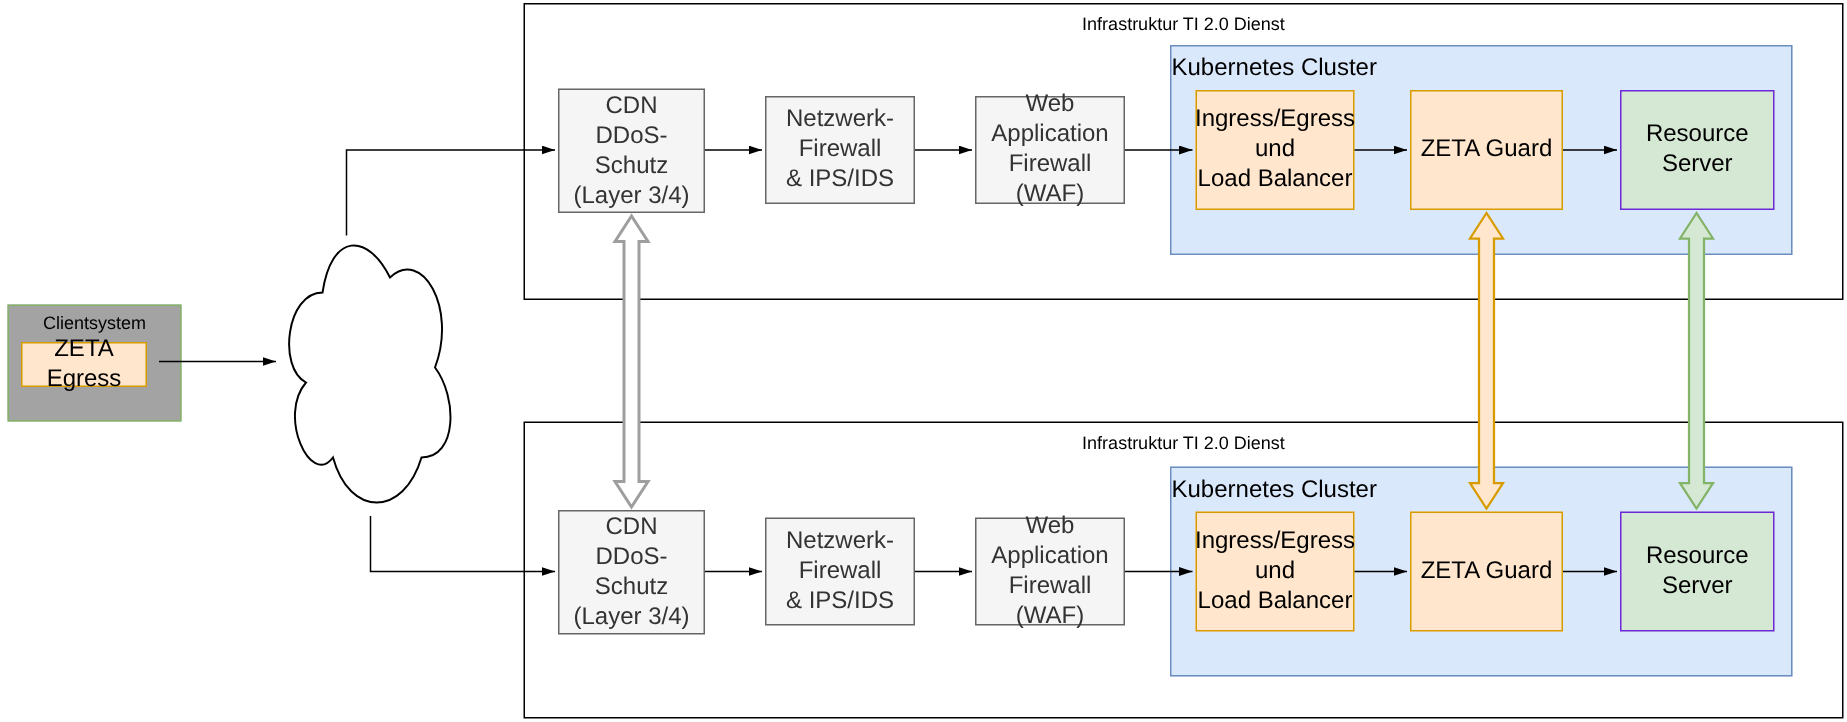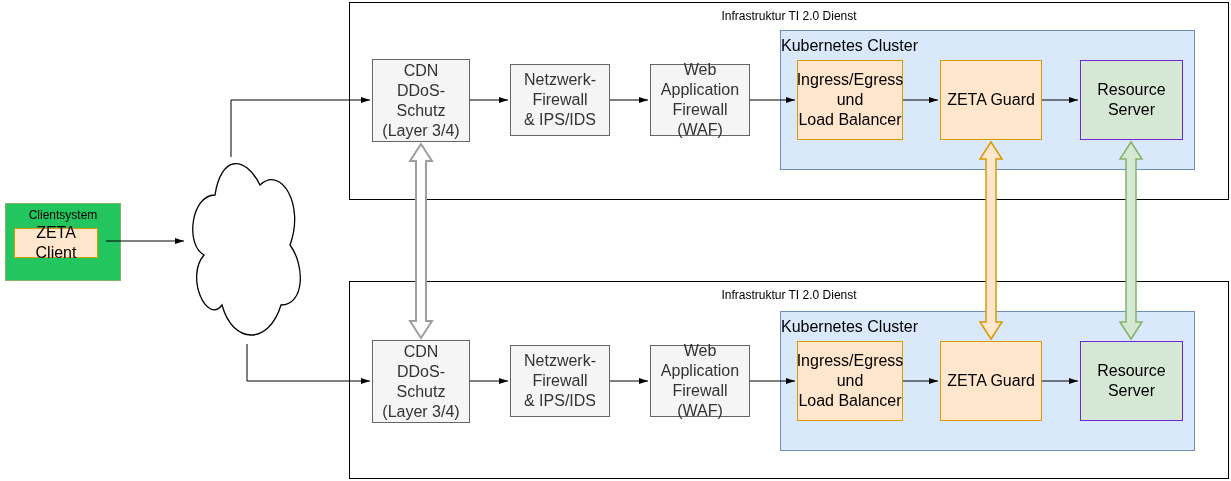--- a/index.html
+++ b/index.html
@@ -57,21 +57,21 @@
     line-height: 1.25;
     padding: 2px;
   }
   .node-gray   { background: #f5f5f5; border: 1px solid #666666; color: #333333; }
   .node-orange { background: #ffe6cc; border: 1px solid #d79b00; text-align: center; }
   .node-green  { background: #d5e8d4; border: 1px solid #6d28d9; }
   .client-box {
     position: absolute;
     left: 5px; top: 203px;
     width: 116px; height: 78px;
-    background: #22c55e;
+    background: #a3a3a3;
     border: 1px solid #82b366;
     box-sizing: border-box;
   }
   .client-title {
     position: absolute;
     top: 4px; left: 0; right: 0;
     text-align: center;
     font-size: 12px;
   }
   #overlay-svg {
@@ -98,21 +98,21 @@
 
   <div class="cluster-box" style="left:780px; top:30px; width:415px; height:140px;">
     <div class="cluster-title">Kubernetes Cluster</div>
   </div>
   <div class="cluster-box" style="left:780px; top:311px; width:415px; height:140px;">
     <div class="cluster-title">Kubernetes Cluster</div>
   </div>
 
   <div class="client-box">
     <div class="client-title">Clientsystem</div>
-    <div class="node node-orange" style="left:8px; top:24px; width:84px; height:30px;">ZETA Client</div>
+    <div class="node node-orange" style="left:8px; top:24px; width:84px; height:30px;">ZETA Egress</div>
   </div>
 
   <div class="node node-gray" style="left:372px; top:59px; width:98px; height:83px;">CDN
 DDoS-Schutz
 (Layer 3/4)</div>
   <div class="node node-gray" style="left:510px; top:64px; width:100px; height:72px;">Netzwerk-Firewall
 &amp; IPS/IDS</div>
   <div class="node node-gray" style="left:650px; top:64px; width:100px; height:72px;">Web Application
 Firewall (WAF)</div>
   <div class="node node-orange" style="left:797px; top:60px; width:106px; height:80px;">Ingress/Egress

